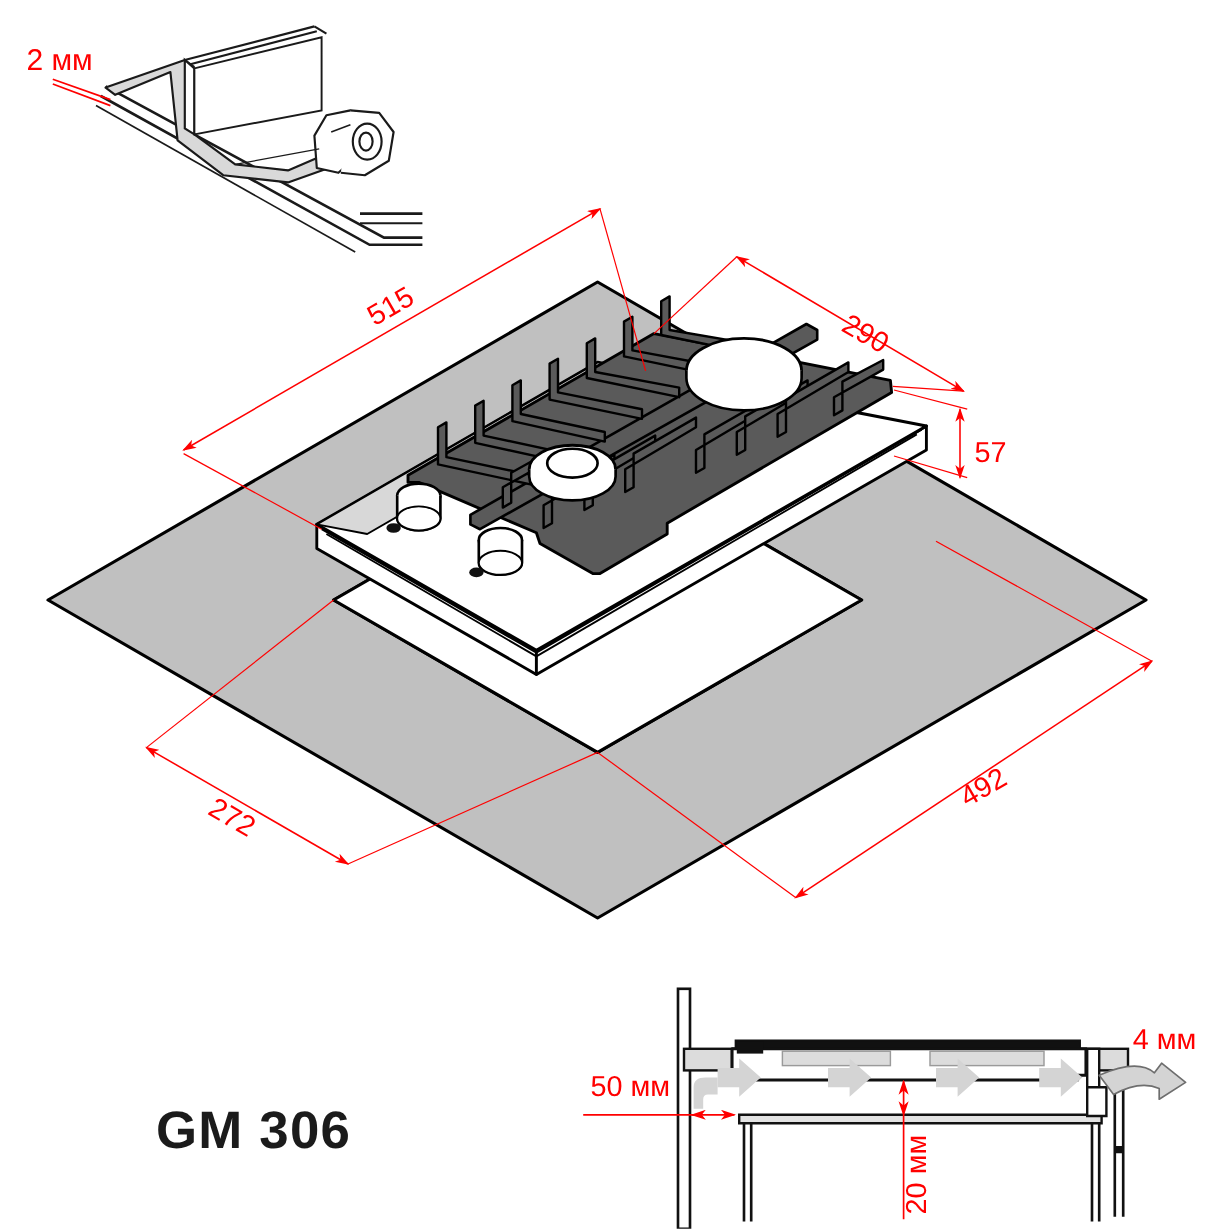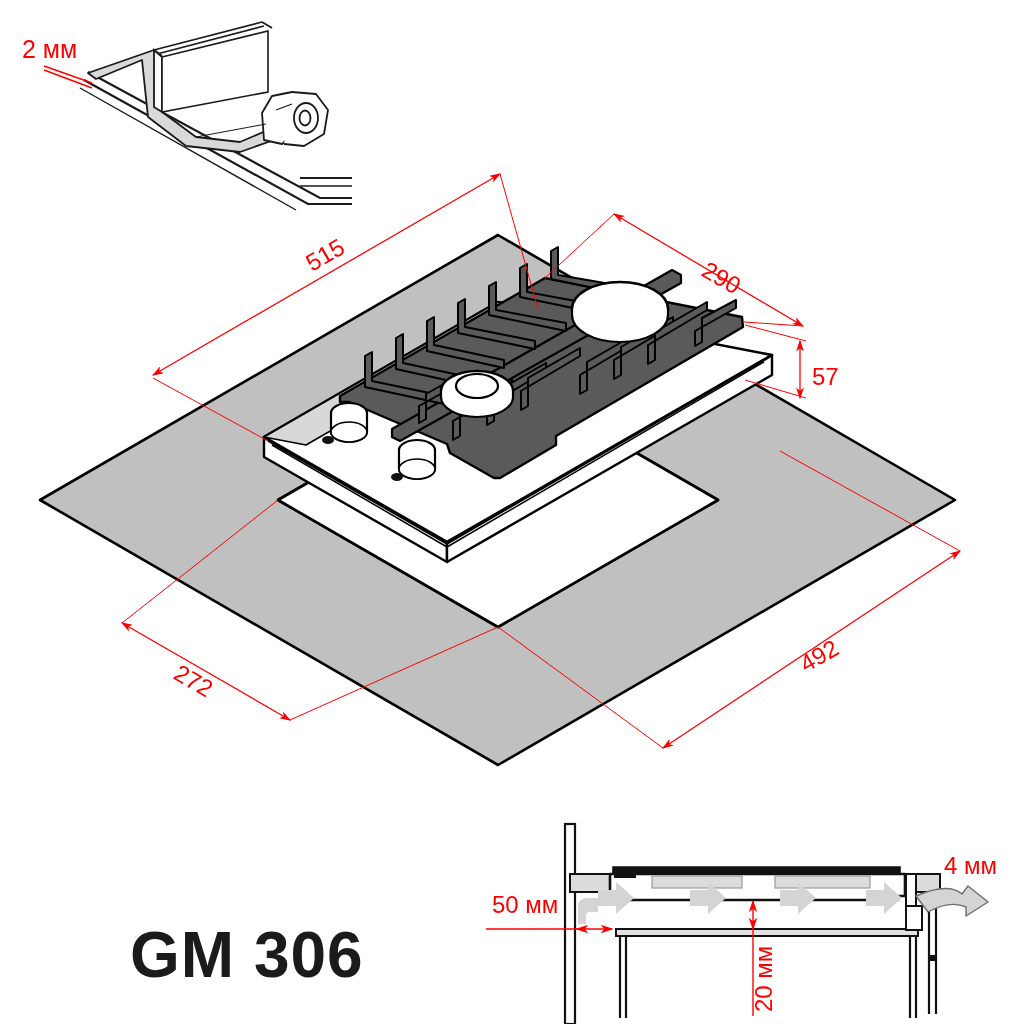--- a/index.html
+++ b/index.html
@@ -19,21 +19,21 @@
     position: absolute;
     left: 0; top: 0;
     width: 1024px;
     height: 1024px;
   }
   .model-label {
     position: absolute;
     left: 130px;
     top: 918px;
     font-family: "Liberation Sans", sans-serif;
-    font-size: 64px;
+    font-size: 44px;
     font-weight: bold;
     color: #1b1b1b;
     letter-spacing: 1px;
     white-space: nowrap;
   }
   svg text {
     font-family: "Liberation Sans", sans-serif;
   }
 </style>
 </head>

